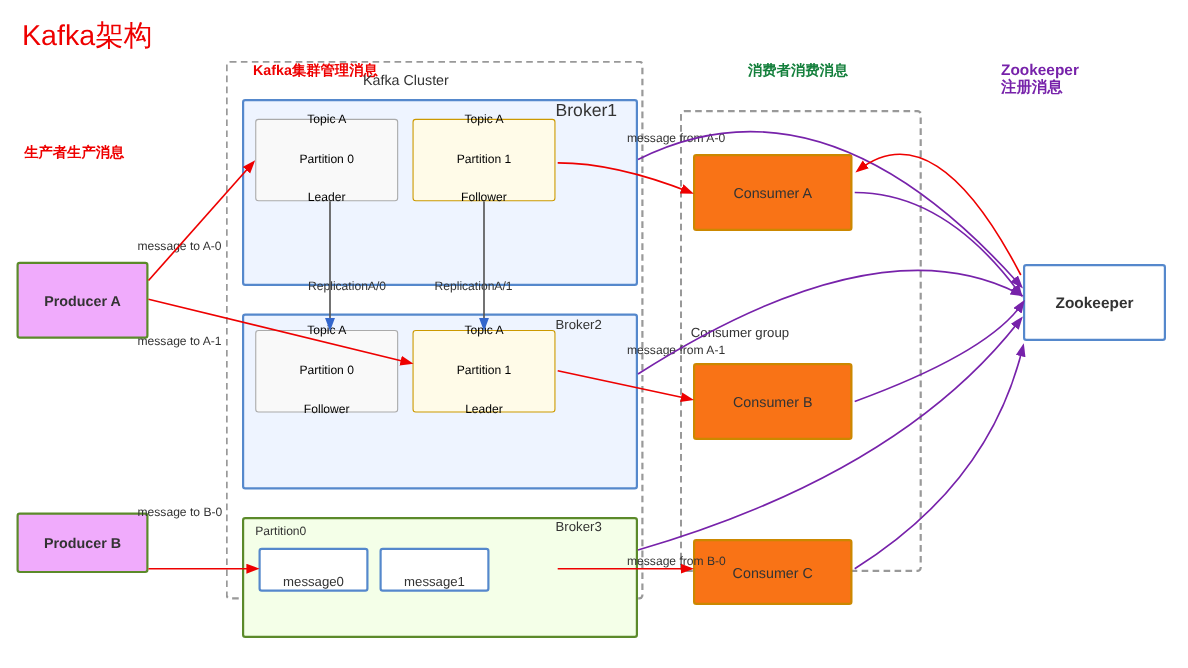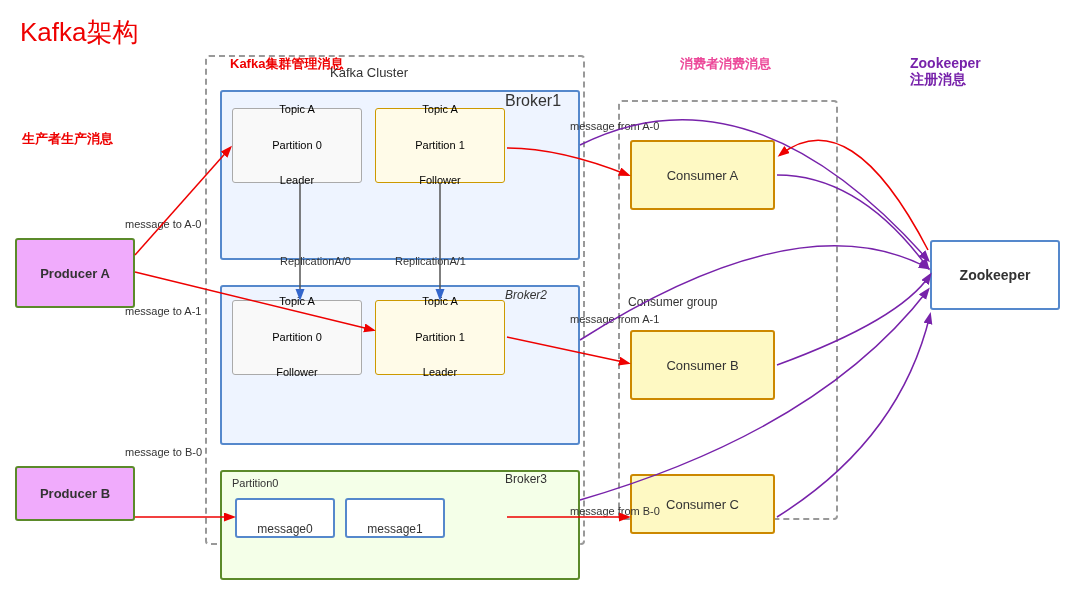--- a/index.html
+++ b/index.html
@@ -62,21 +62,21 @@
       left: 628px;
       font-size: 12px;
       color: #333;
     }
     
     .consumer-section-label {
       position: absolute;
       top: 55px;
       left: 680px;
       font-size: 13px;
-      color: #ec4899;
+      color: #15803d;
       font-weight: bold;
     }
     
     .broker1-box {
       position: absolute;
       top: 90px;
       left: 220px;
       width: 360px;
       height: 170px;
       border: 2px solid #5588cc;
@@ -132,21 +132,21 @@
       align-items: center;
       justify-content: center;
       font-size: 13px;
       font-weight: bold;
       color: #333;
     }
     
     .consumer-box {
       position: absolute;
       border: 2px solid #cc8800;
-      background: #fef9c3;
+      background: #f97316;
       border-radius: 3px;
       display: flex;
       align-items: center;
       justify-content: center;
       font-size: 13px;
       color: #333;
     }
     
     .zookeeper-box {
       position: absolute;
@@ -218,21 +218,21 @@
 
 <div class="kafka-cluster-outer"></div>
 
 <div class="consumer-group-outer"></div>
 <div class="consumer-group-label">Consumer group</div>
 
 <div class="broker1-box"></div>
 <div class="lbl" style="top:92px;left:505px;font-size:16px;">Broker1</div>
 
 <div class="broker2-box"></div>
-<div class="lbl" style="top:288px;left:505px;font-size:12px;font-style:italic;">Broker2</div>
+<div class="lbl" style="top:288px;left:505px;font-size:12px;">Broker2</div>
 
 <div class="broker3-box"></div>
 <div class="lbl" style="top:472px;left:505px;font-size:12px;">Broker3</div>
 
 <div class="topic-box" style="left:232px;top:108px;width:130px;height:75px;">
   <span>Topic A</span>
   <span>Partition 0</span>
   <span>Leader</span>
 </div>
 
@@ -273,31 +273,31 @@
 </div>
 
 <div class="consumer-box" style="left:630px;top:140px;width:145px;height:70px;">
   <span>Consumer A</span>
 </div>
 
 <div class="consumer-box" style="left:630px;top:330px;width:145px;height:70px;align-items:center;">
   <span>Consumer B</span>
 </div>
 
-<div class="consumer-box" style="left:630px;top:474px;width:145px;height:60px;">
+<div class="consumer-box" style="left:630px;top:490px;width:145px;height:60px;">
   <span>Consumer C</span>
 </div>
 
 <div class="zookeeper-box" style="left:930px;top:240px;width:130px;height:70px;">
   <span>Zookeeper</span>
 </div>
 
 <div class="lbl" style="top:218px;left:125px;">message to A-0</div>
 <div class="lbl" style="top:305px;left:125px;">message to A-1</div>
-<div class="lbl" style="top:446px;left:125px;">message to B-0</div>
+<div class="lbl" style="top:460px;left:125px;">message to B-0</div>
 <div class="lbl" style="top:120px;left:570px;">message from A-0</div>
 <div class="lbl" style="top:313px;left:570px;">message from A-1</div>
 <div class="lbl" style="top:505px;left:570px;">message from B-0</div>
 <div class="lbl" style="top:255px;left:280px;">ReplicationA/0</div>
 <div class="lbl" style="top:255px;left:395px;">ReplicationA/1</div>
 
 <svg class="arrows-svg">
   <defs>
     <marker id="arrowRed" markerWidth="8" markerHeight="8" refX="6" refY="3" orient="auto">
       <path d="M0,0 L0,6 L8,3 z" fill="#e00"></path>

